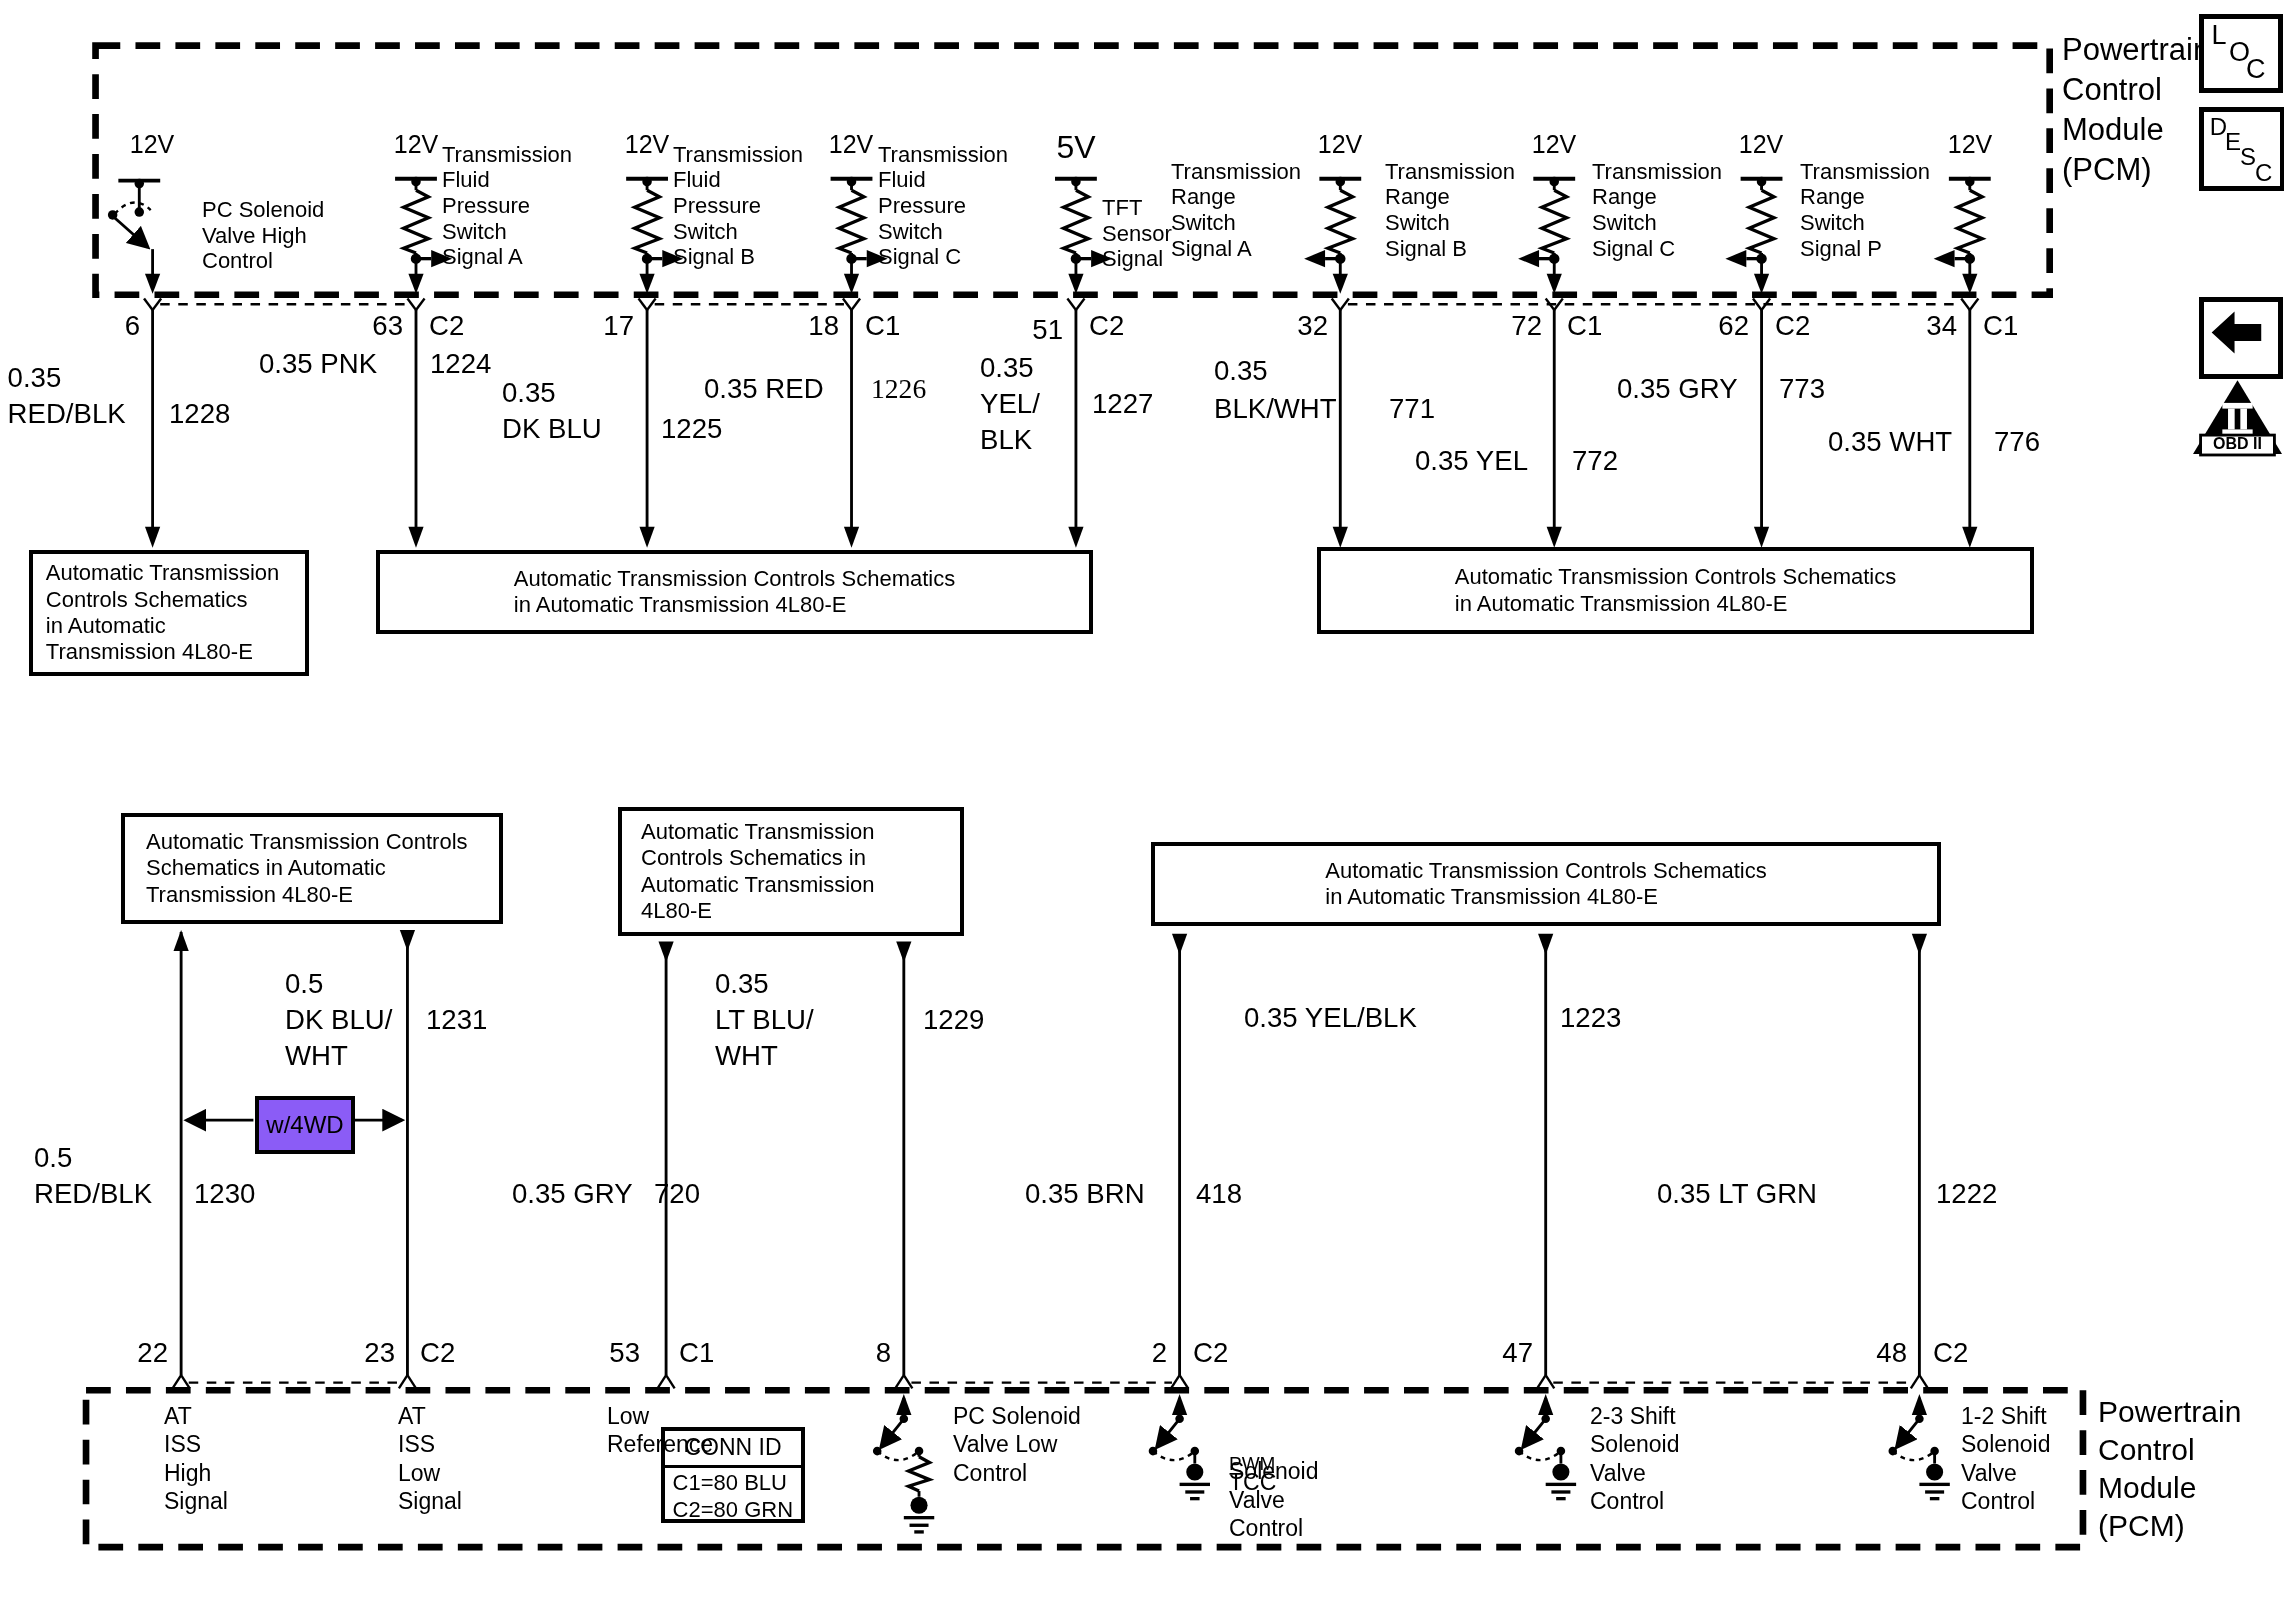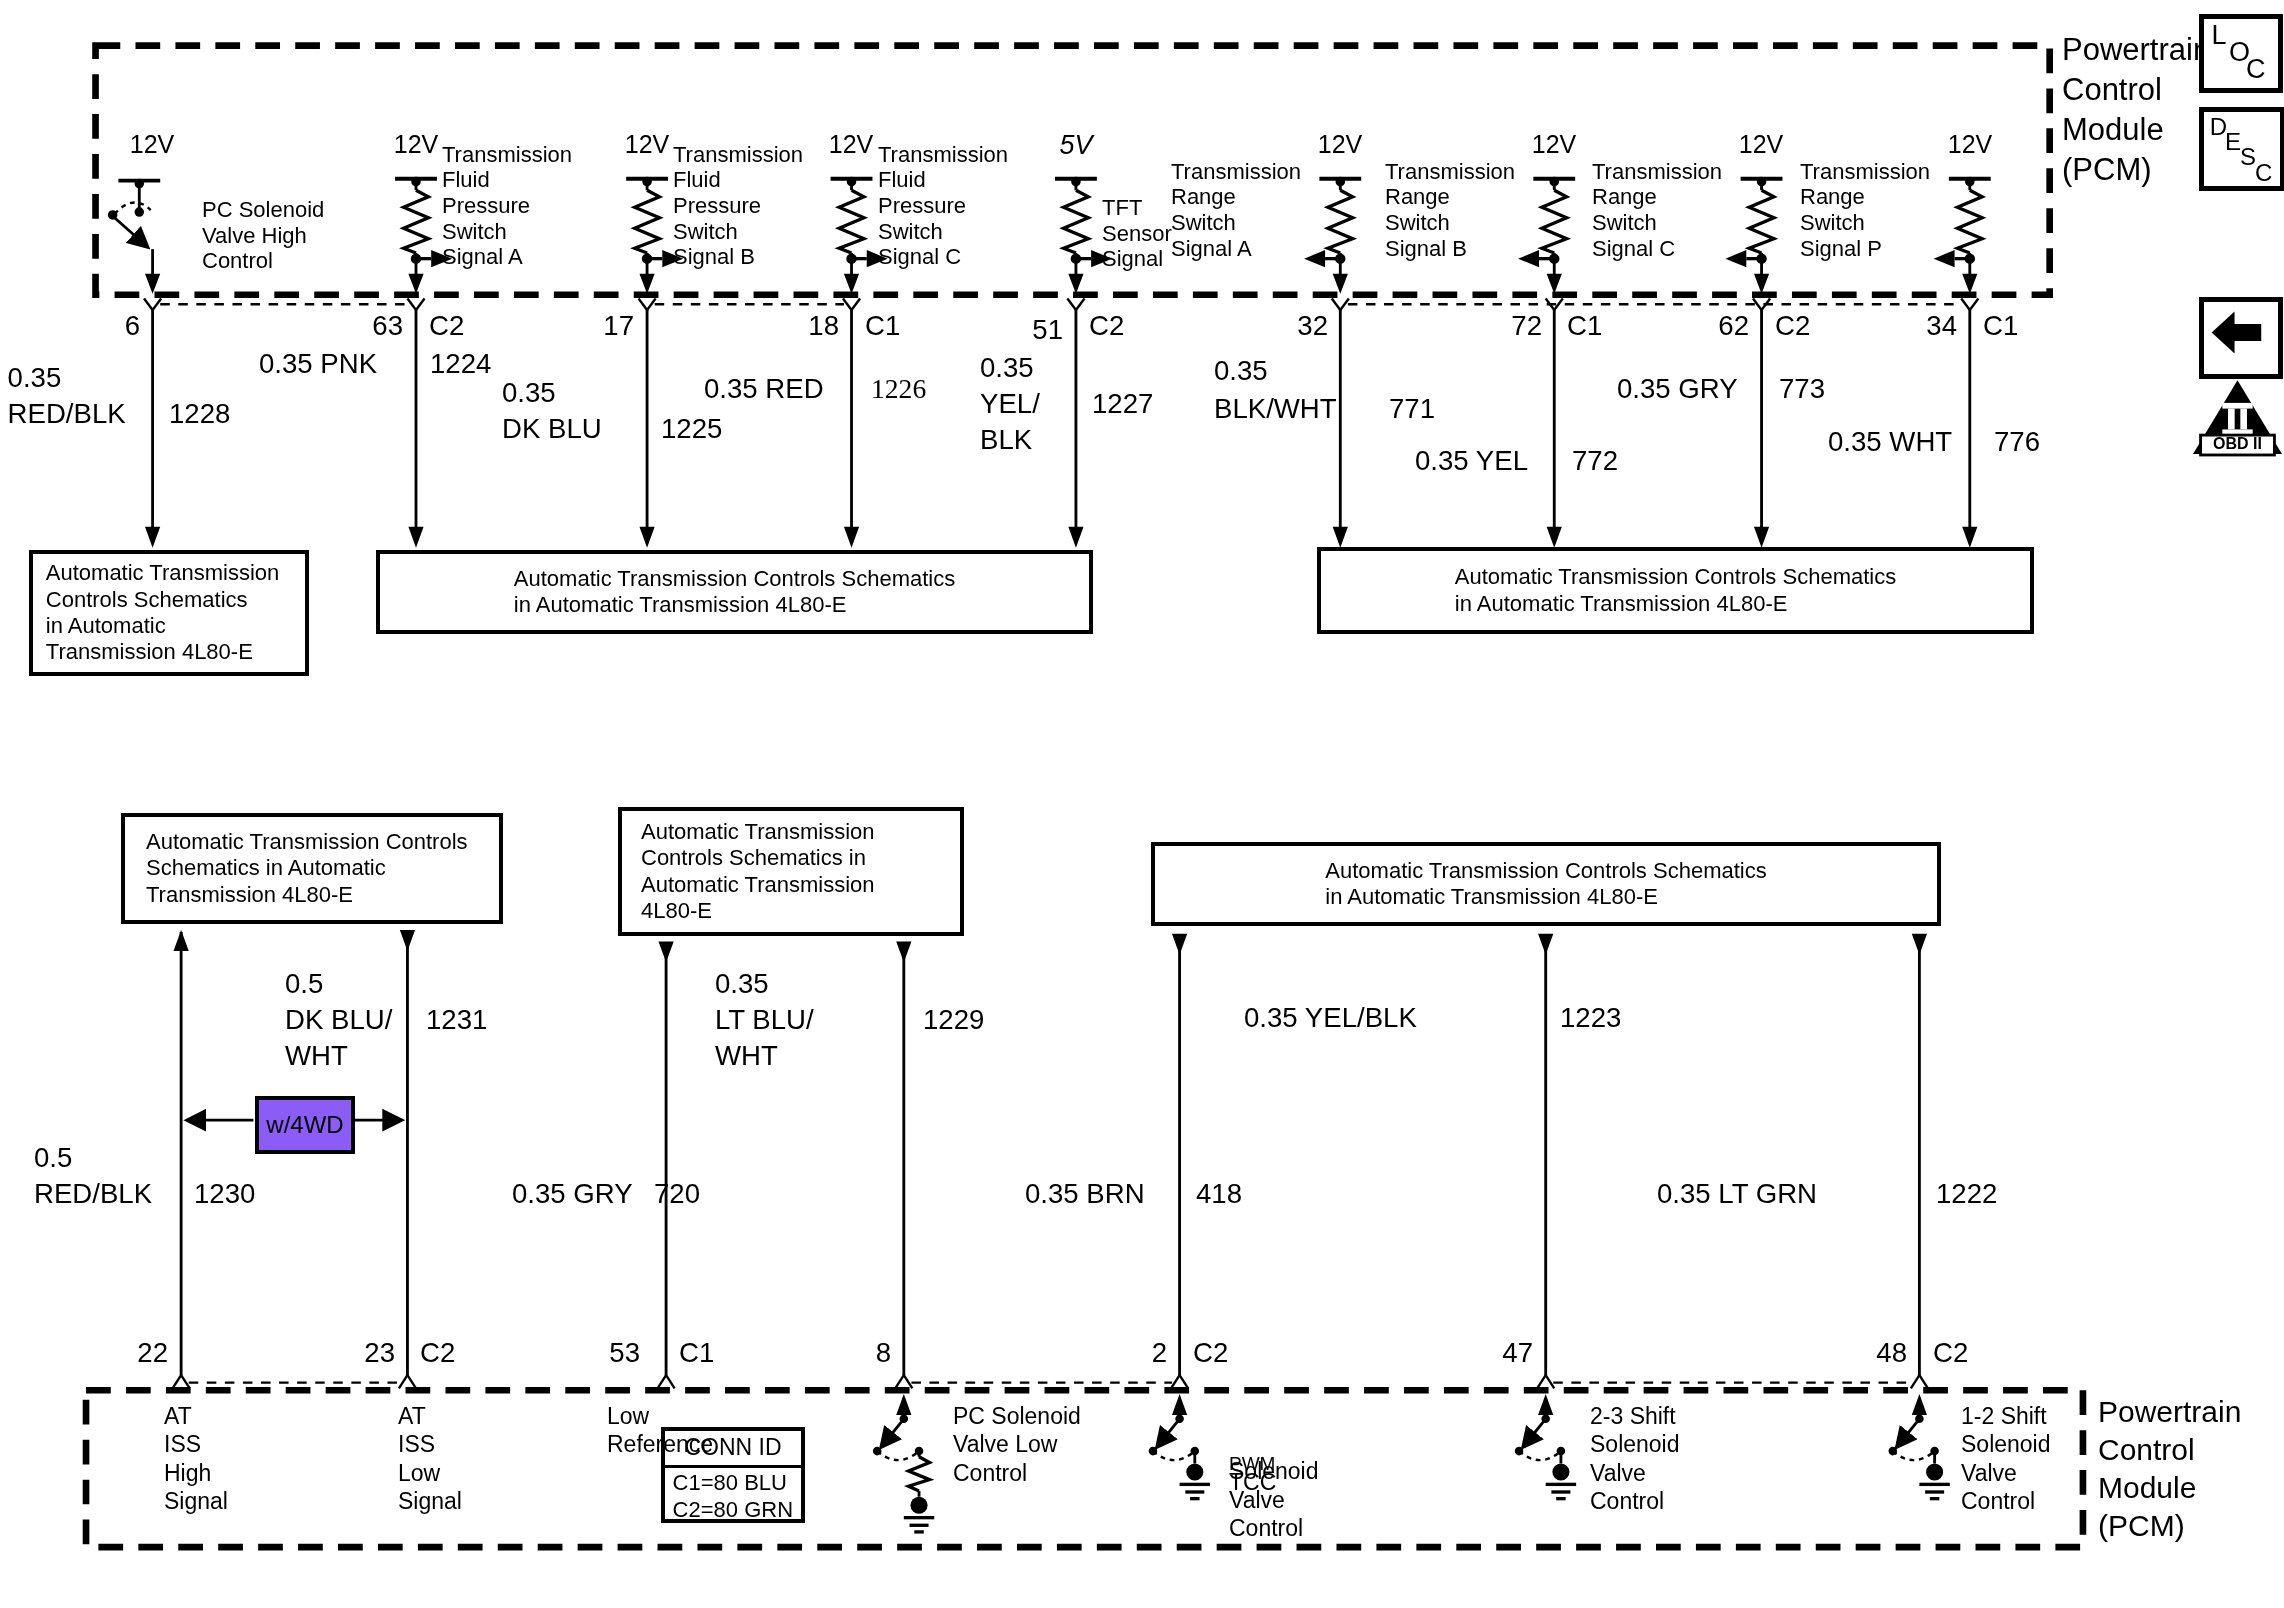--- a/index.html
+++ b/index.html
@@ -315,21 +315,21 @@
       <div class="t" style="left: 813px; top: 131px; font-size: 25px; width: 76px; text-align: center;">12V</div>
       <div class="t" style="left: 761px; top: 312px; font-size: 27.6px; width: 78px; text-align: right;">18</div>
       <div class="t" style="left: 865px; top: 312px; font-size: 27.6px;">C1</div>
       <div class="t" style="left: 878px; top: 143px; font-size: 22px;">Transmission</div>
       <div class="t" style="left: 878px; top: 168px; font-size: 22px;">Fluid</div>
       <div class="t" style="left: 878px; top: 194px; font-size: 22px;">Pressure</div>
       <div class="t" style="left: 878px; top: 220px; font-size: 22px;">Switch</div>
       <div class="t" style="left: 878px; top: 245px; font-size: 22px;">Signal C</div>
       <div class="t" style="left: 704px; top: 375px; font-size: 27.6px;">0.35 RED</div>
       <div class="t" style="left: 871px; top: 375px; font-size: 27.6px; font-family: Liberation Serif, serif;">1226</div>
-      <div class="t" style="left: 1038px; top: 131px; font-size: 27px; width: 76px; text-align: center; font-style: italic;">5V</div>
+      <div class="t" style="left: 1038px; top: 131px; font-size: 32px; width: 76px; text-align: center;">5V</div>
       <div class="t" style="left: 985px; top: 316px; font-size: 27.6px; width: 78px; text-align: right;">51</div>
       <div class="t" style="left: 1089px; top: 312px; font-size: 27.6px;">C2</div>
       <div class="t" style="left: 1102px; top: 196px; font-size: 22px;">TFT</div>
       <div class="t" style="left: 1102px; top: 222px; font-size: 22px;">Sensor</div>
       <div class="t" style="left: 1102px; top: 247px; font-size: 22px;">Signal</div>
       <div class="t" style="left: 980px; top: 354px; font-size: 27.6px;">0.35</div>
       <div class="t" style="left: 980px; top: 390px; font-size: 27.6px;">YEL/</div>
       <div class="t" style="left: 980px; top: 426px; font-size: 27.6px;">BLK</div>
       <div class="t" style="left: 1092px; top: 390px; font-size: 27.6px;">1227</div>
       <div class="t" style="left: 1302px; top: 131px; font-size: 25px; width: 76px; text-align: center;">12V</div>

